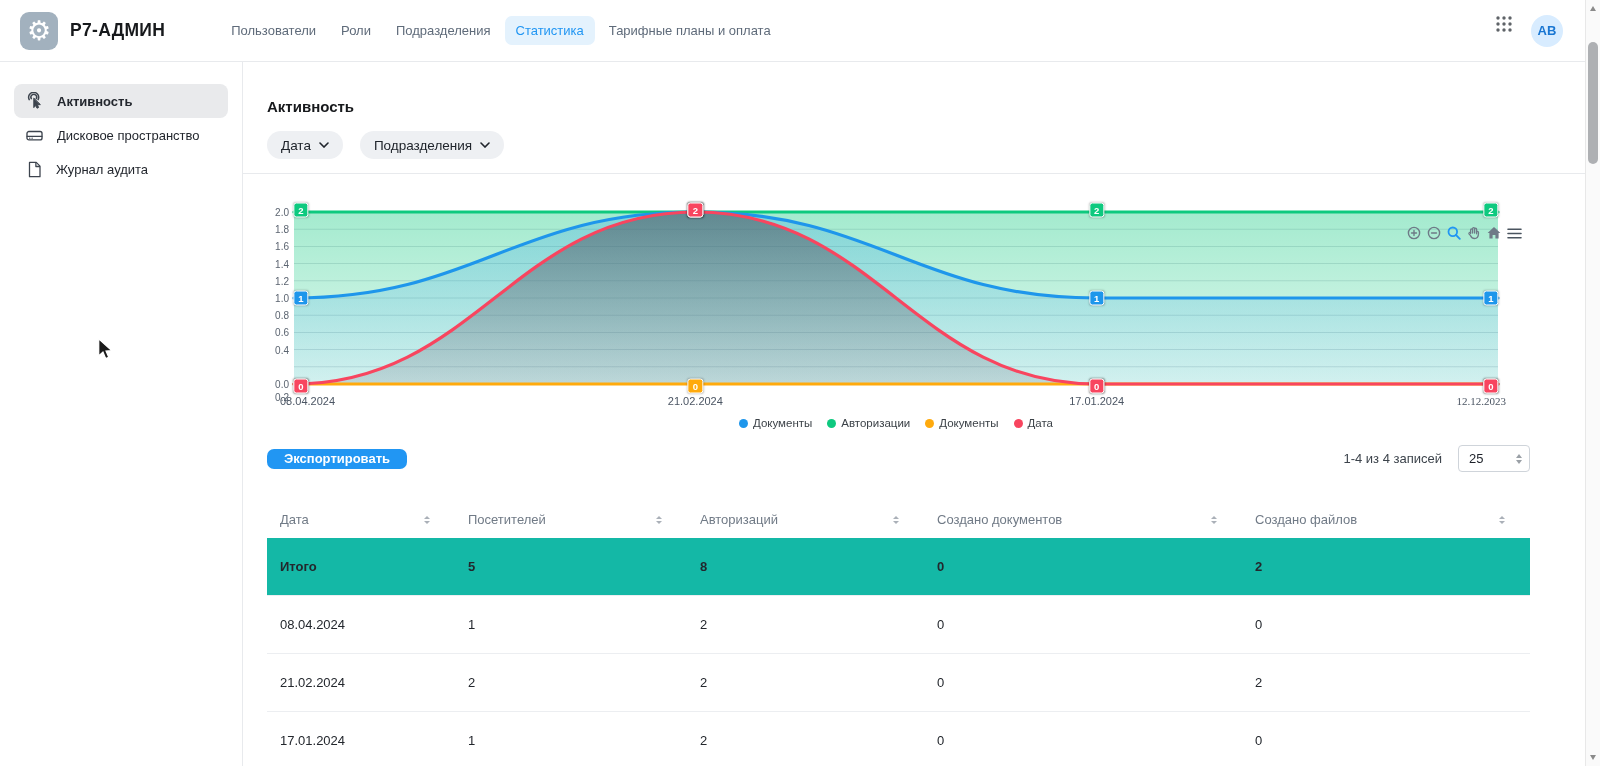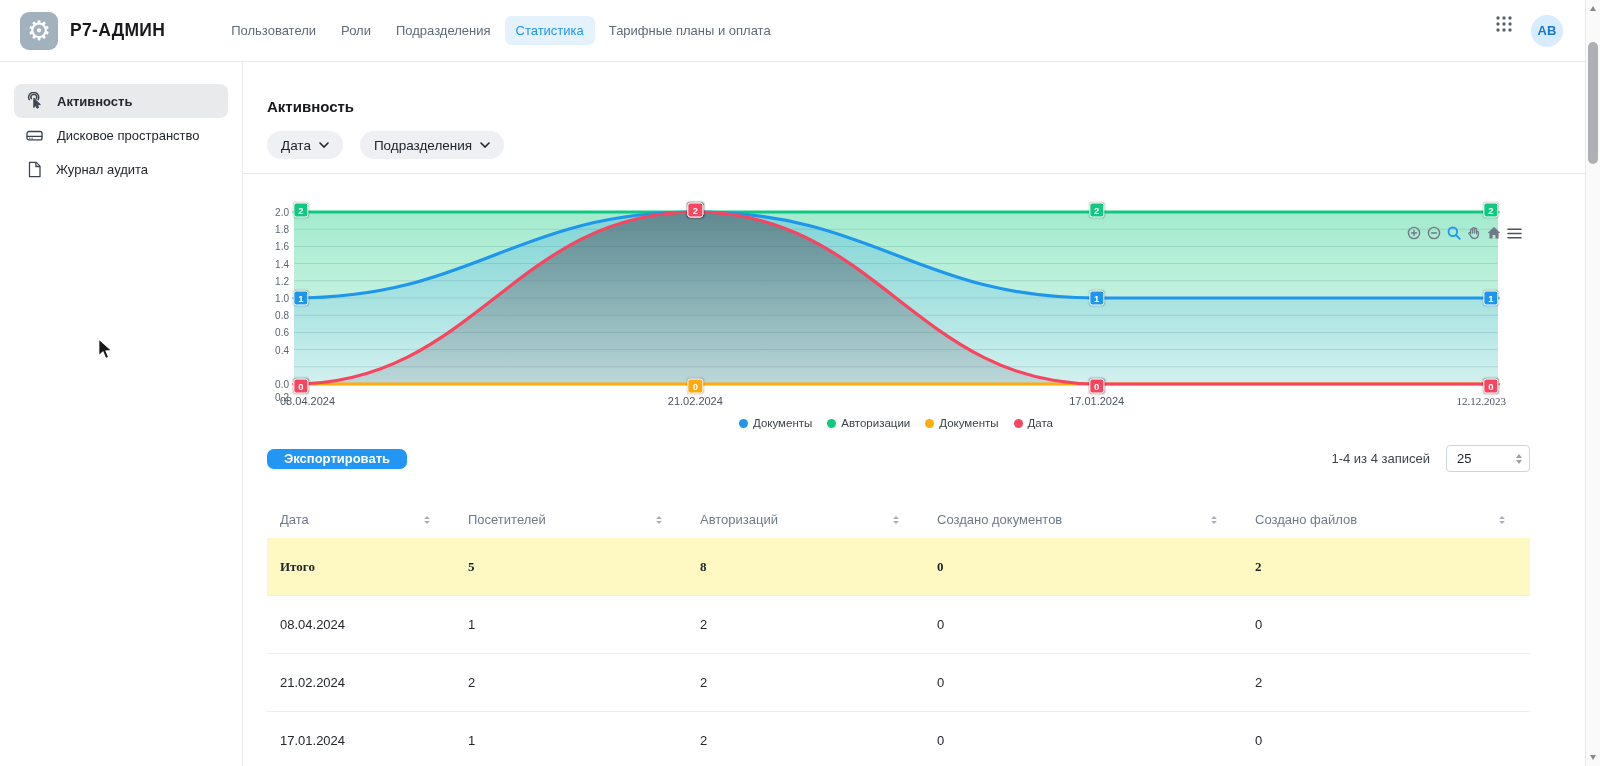--- a/index.html
+++ b/index.html
@@ -53,38 +53,38 @@
   .legend { margin:9px 78px 0 27px; display:flex; justify-content:center; gap:15px; }
   .legend-item { display:flex; align-items:center; gap:5px; font-size:11.5px; color:#3c4248; }
   .legend-dot { width:9px; height:9px; border-radius:50%; }
 
   
   .actions-row { margin-top:16px; display:flex; align-items:center; }
   .export-btn { height:20px; border:none; border-radius:7px; background:#2196f3; color:#fff;
     font-size:13px; font-weight:bold; padding:0 17px; font-family:inherit; }
   .right-controls { margin-left:auto; margin-right:46px; display:flex; align-items:center; gap:16px; }
   .page-summary { font-size:13px; color:#3c434b; }
-  .page-size { width:84px; height:27px; border:1px solid #cfd4da; border-radius:4px;
+  .page-size { width:72px; height:27px; border:1px solid #cfd4da; border-radius:4px;
     display:flex; align-items:center; padding:0 7px 0 10px; font-size:13px; color:#1d2129; background:#fff; }
   .spinner { margin-left:auto; display:flex; flex-direction:column; gap:2px; }
   .tri { width:0; height:0; border-left:3.5px solid transparent; border-right:3.5px solid transparent; }
   .tri.up { border-bottom:4px solid #9aa0a6; }
   .tri.down { border-top:4px solid #9aa0a6; }
 
   
   .table { margin-top:29px; margin-right:46px; }
   .tr { display:grid; grid-template-columns:188px 232px 237px 318px 1fr; align-items:center; }
   .thead { height:37px; }
   .th { display:flex; align-items:center; justify-content:space-between; font-size:13px;
     color:#707a86; padding:0 25px 0 13px; }
   .sort { display:flex; flex-direction:column; gap:2px; }
   .sort .tri { border-left-width:3px; border-right-width:3px; }
   .sort .tri.up { border-bottom:3.5px solid #aab0b8; }
   .sort .tri.down { border-top:3.5px solid #aab0b8; }
-  .row-total { height:57px; background:#fef9c3; font-weight:bold;font-family:Liberation Serif, serif; }
+  .row-total { height:57px; background:#14b8a6; font-weight:bold; }
   .row-data { height:58px; border-top:1px solid #eceef1; }
   .row-data:first-of-type { border-top:none; }
   .td { font-size:13px; color:#23272d; padding-left:13px; }
 
   
   .scrollbar { position:fixed; top:0; right:0; bottom:0; width:15px; background:#fafafa;
     border-left:1px solid #e8e8e8; z-index:20; }
   .sb-arrow { position:absolute; left:4px; width:0; height:0;
     border-left:3.5px solid transparent; border-right:3.5px solid transparent; }
   .sb-arrow.up { top:6px; border-bottom:5px solid #8a8a8a; }

